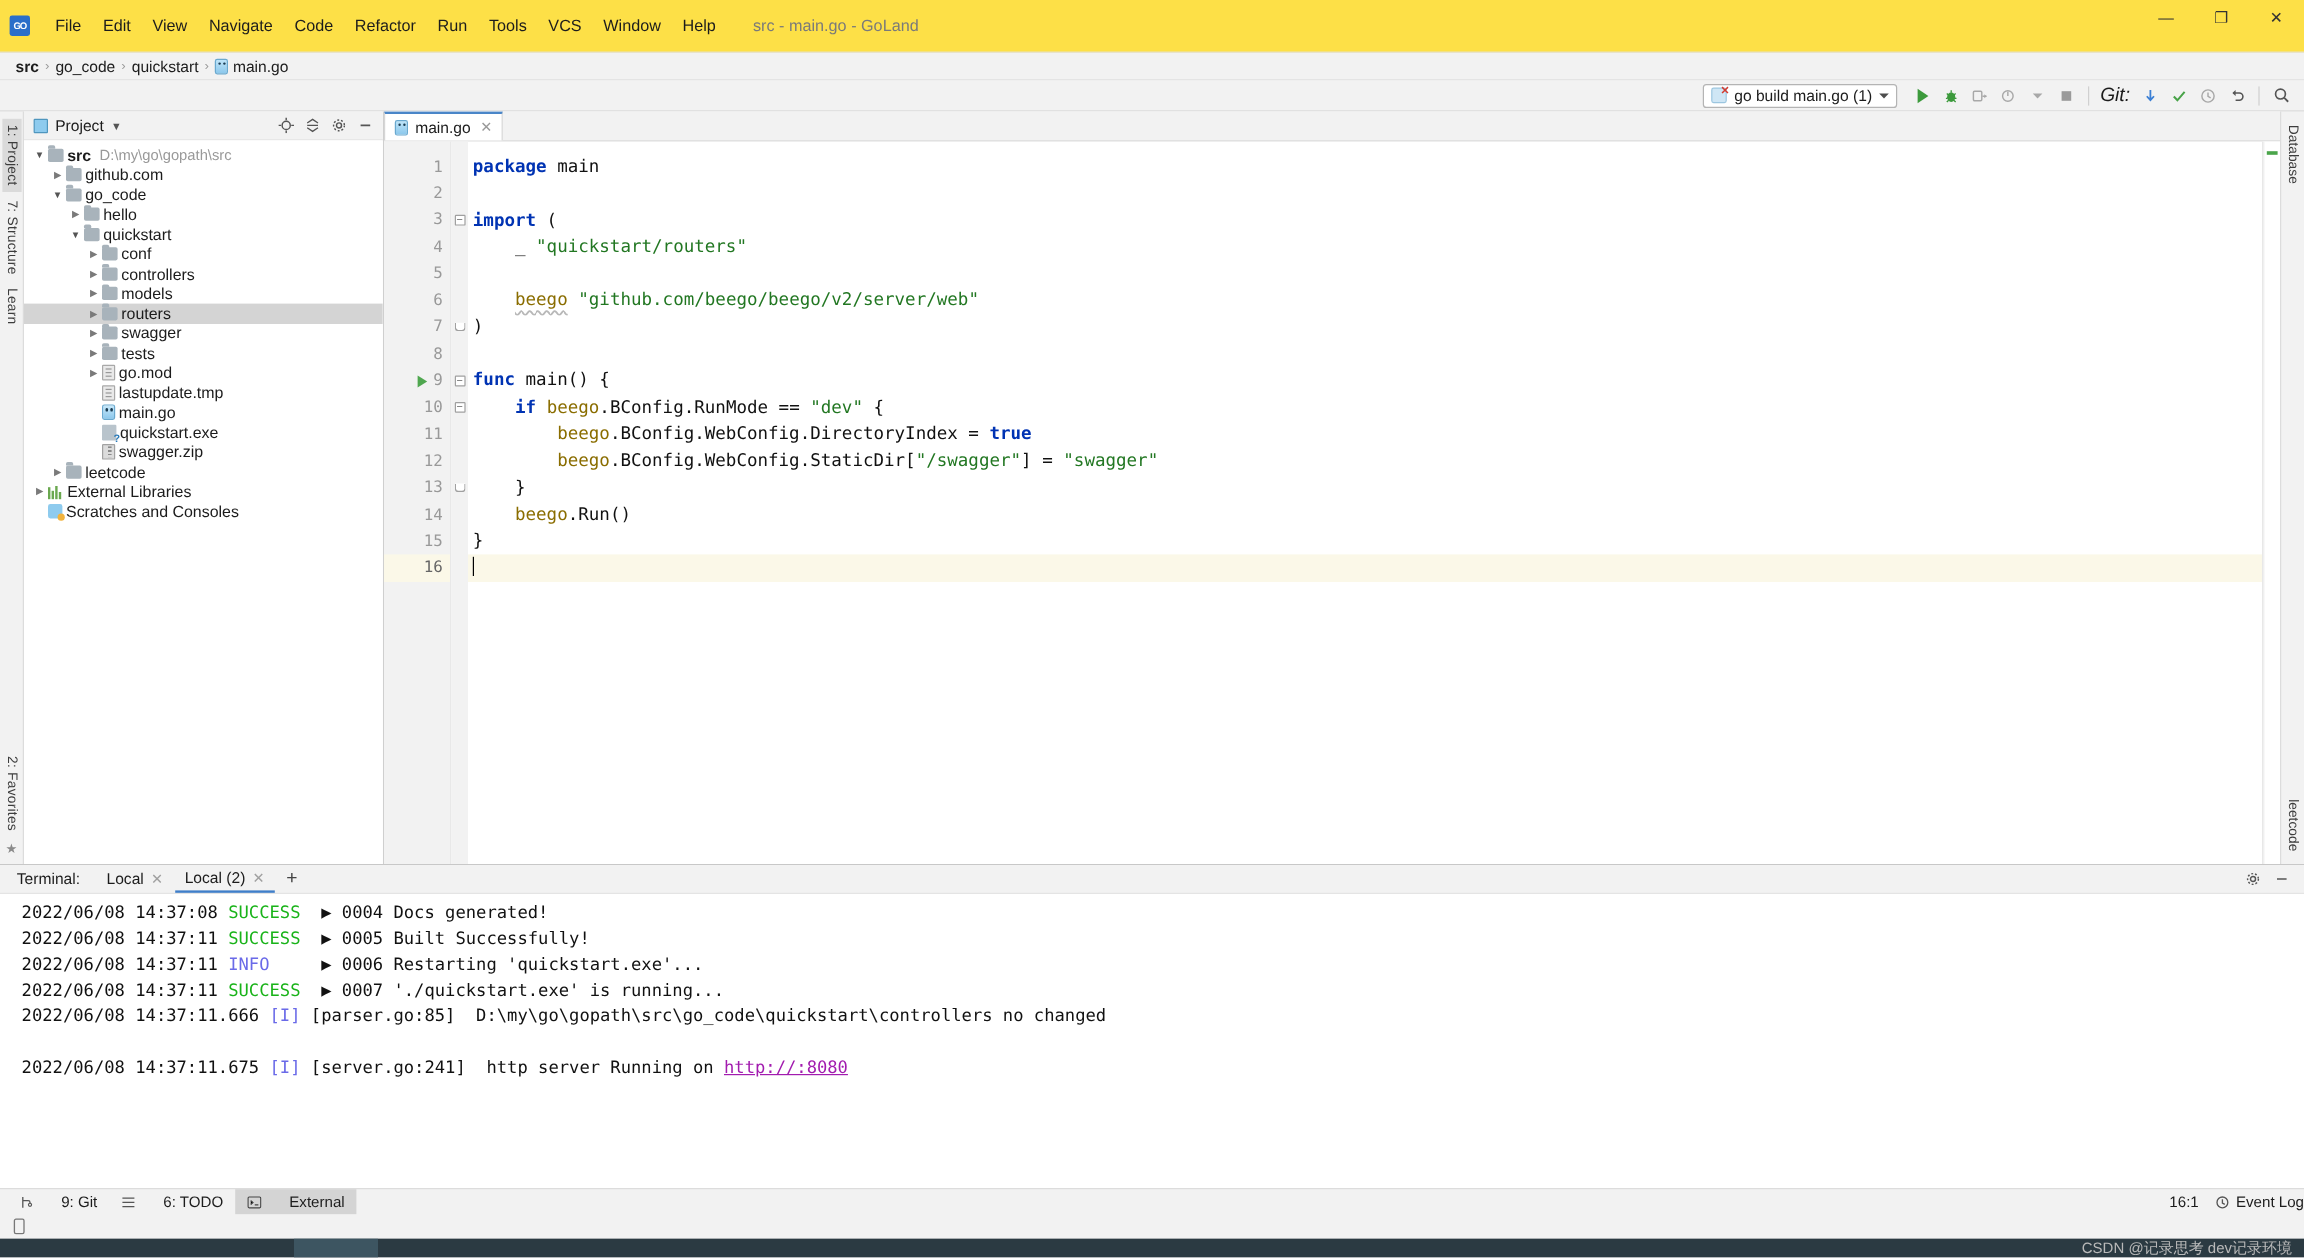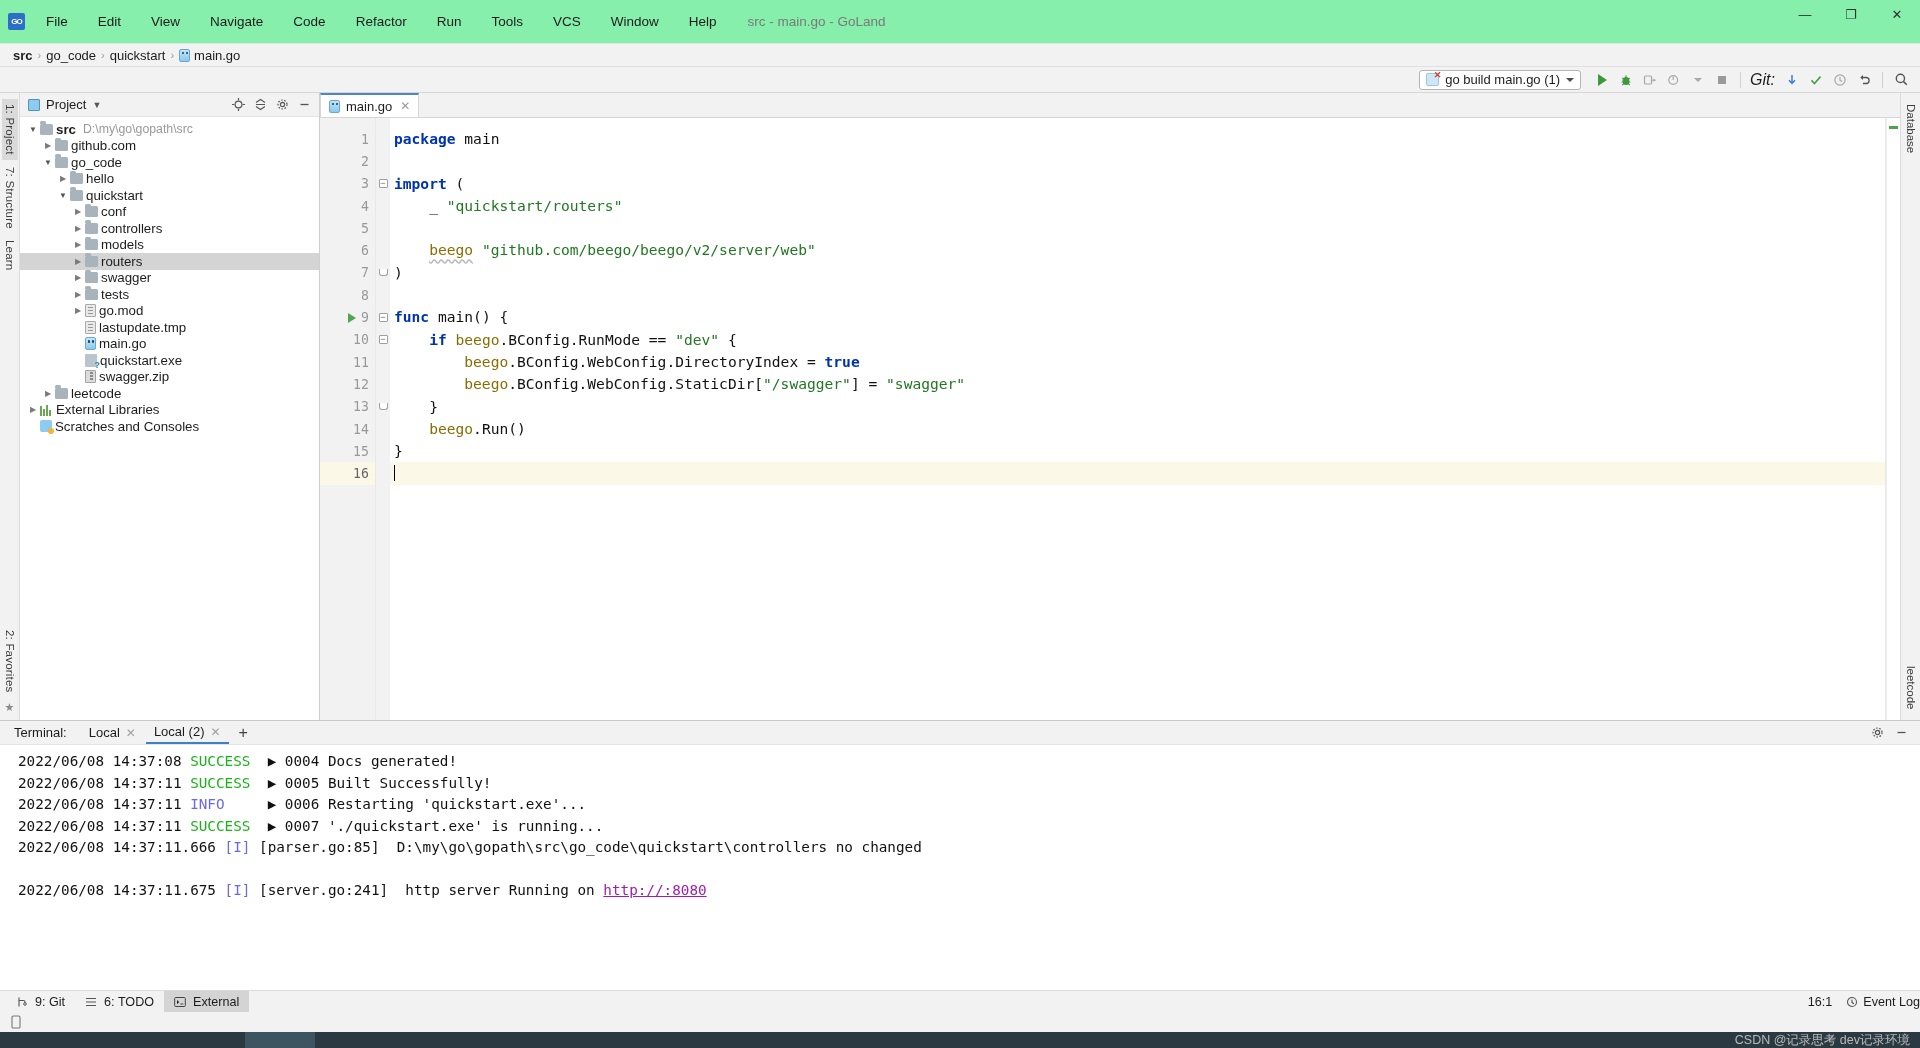--- a/index.html
+++ b/index.html
@@ -9,30 +9,30 @@
     font-size: 14px;
     background: #f2f2f2;
     overflow: hidden;
     -webkit-font-smoothing: antialiased;
   }
   .app { position: relative; width: 1920px; height: 1048px; display: flex; flex-direction: column; background:#f2f2f2; }
 
   
   .titlebar {
     height: 44px; min-height:28px; display: flex; align-items: center;
-    background: #86efac; border-bottom: 1px solid #e3e3e3;
+    background: #fde047; border-bottom: 1px solid #e3e3e3;
     position: relative;
   }
   .app-logo {
     width: 17px; height: 17px; margin-left: 8px; margin-right: 12px;
     background: #2b6fc9; border-radius: 2px;
     display:flex; align-items:center; justify-content:center;
     color:#fff; font-size:8px; font-weight:bold; letter-spacing:-1px;
   }
-  .menu { display: flex; align-items: flex-start; gap: 12px; }
+  .menu { display: flex; align-items: flex-start; gap: 0px; }
   .menu-item {
     padding: 3px 9px; font-size: 13.5px; color: #1c1c1c; cursor: default;
     white-space: nowrap;
   }
   .window-title {
     margin-left: 22px; font-size: 13.5px; color: #7a7a7a; white-space: nowrap;
   }
   .win-controls { position: absolute; right: 0; top: 0; display: flex; height: 28px; }
   .win-btn { width: 46px; height: 28px; display: flex; align-items: center; justify-content: center; color: #333; font-size: 13px; }
 
@@ -219,21 +219,21 @@
   .t-succ { color: #19b319; }
   .t-info { color: #6a6ae8; }
   .t-i { color: #6a6ae8; }
   .t-link { color: #a21caf; text-decoration: underline; text-align: center; }
 
   
   .statusbar {
     height: 22px; min-height:22px; background: #f2f2f2; display: flex; align-items: center;
     font-size: 12.6px; color: #1c1c1c; border-top: 1px solid #dcdcdc; padding-left: 6px; gap: 0;
   }
-  .sb-btn { display: flex; align-items: center; gap: 7px; padding: 0 10px; height: 21px; }
+  .sb-btn { display: flex; align-items: center; gap: 23px; padding: 0 10px; height: 21px; }
   .sb-btn.active { background: #d4d4d4; }
   .sb-right { margin-left: auto; display: flex; align-items: center; gap: 14px; }
   .sb-icon { width:12px;height:12px;display:inline-block;}
 
   .bottom-strip { height: 20px; background:#f2f2f2; display:flex; align-items:center; padding-left:6px; position:relative;}
   .watermark { position: absolute; right: 10px; color: #b9b9b9; font-size: 12.5px; margin-top: 36px; }
   .taskbar { height: 16px; background: #2b3a42; }
   .taskbar-hl { width: 70px; height:16px; background:#3d5561; margin-left:245px;}
 </style>
 </head>

